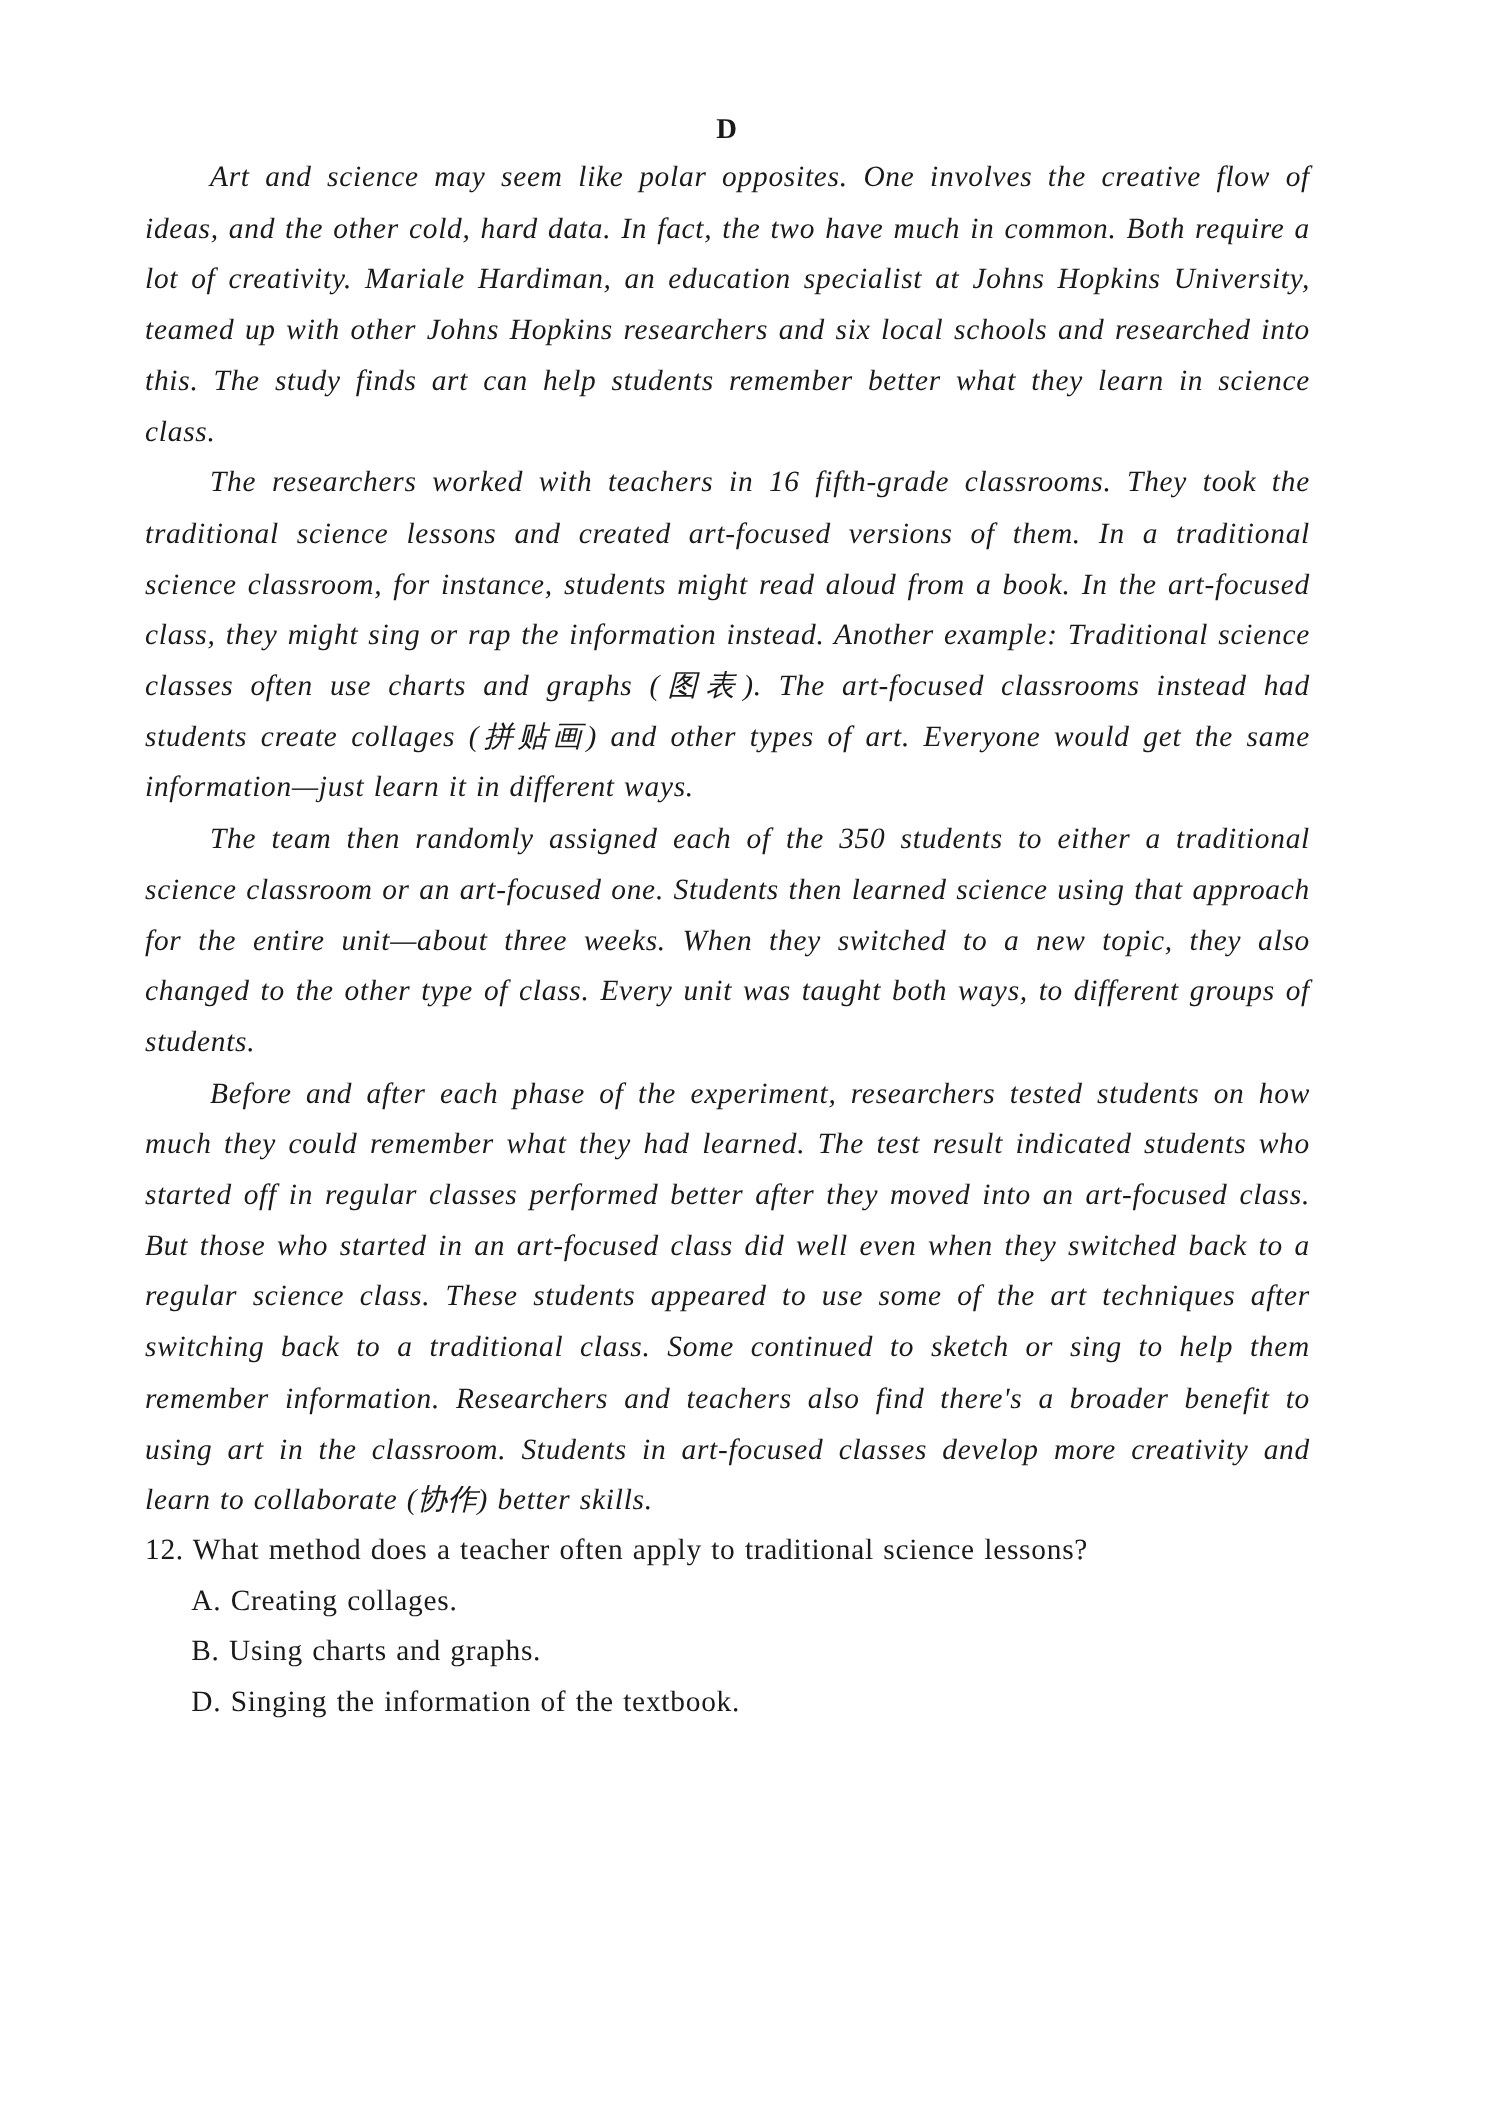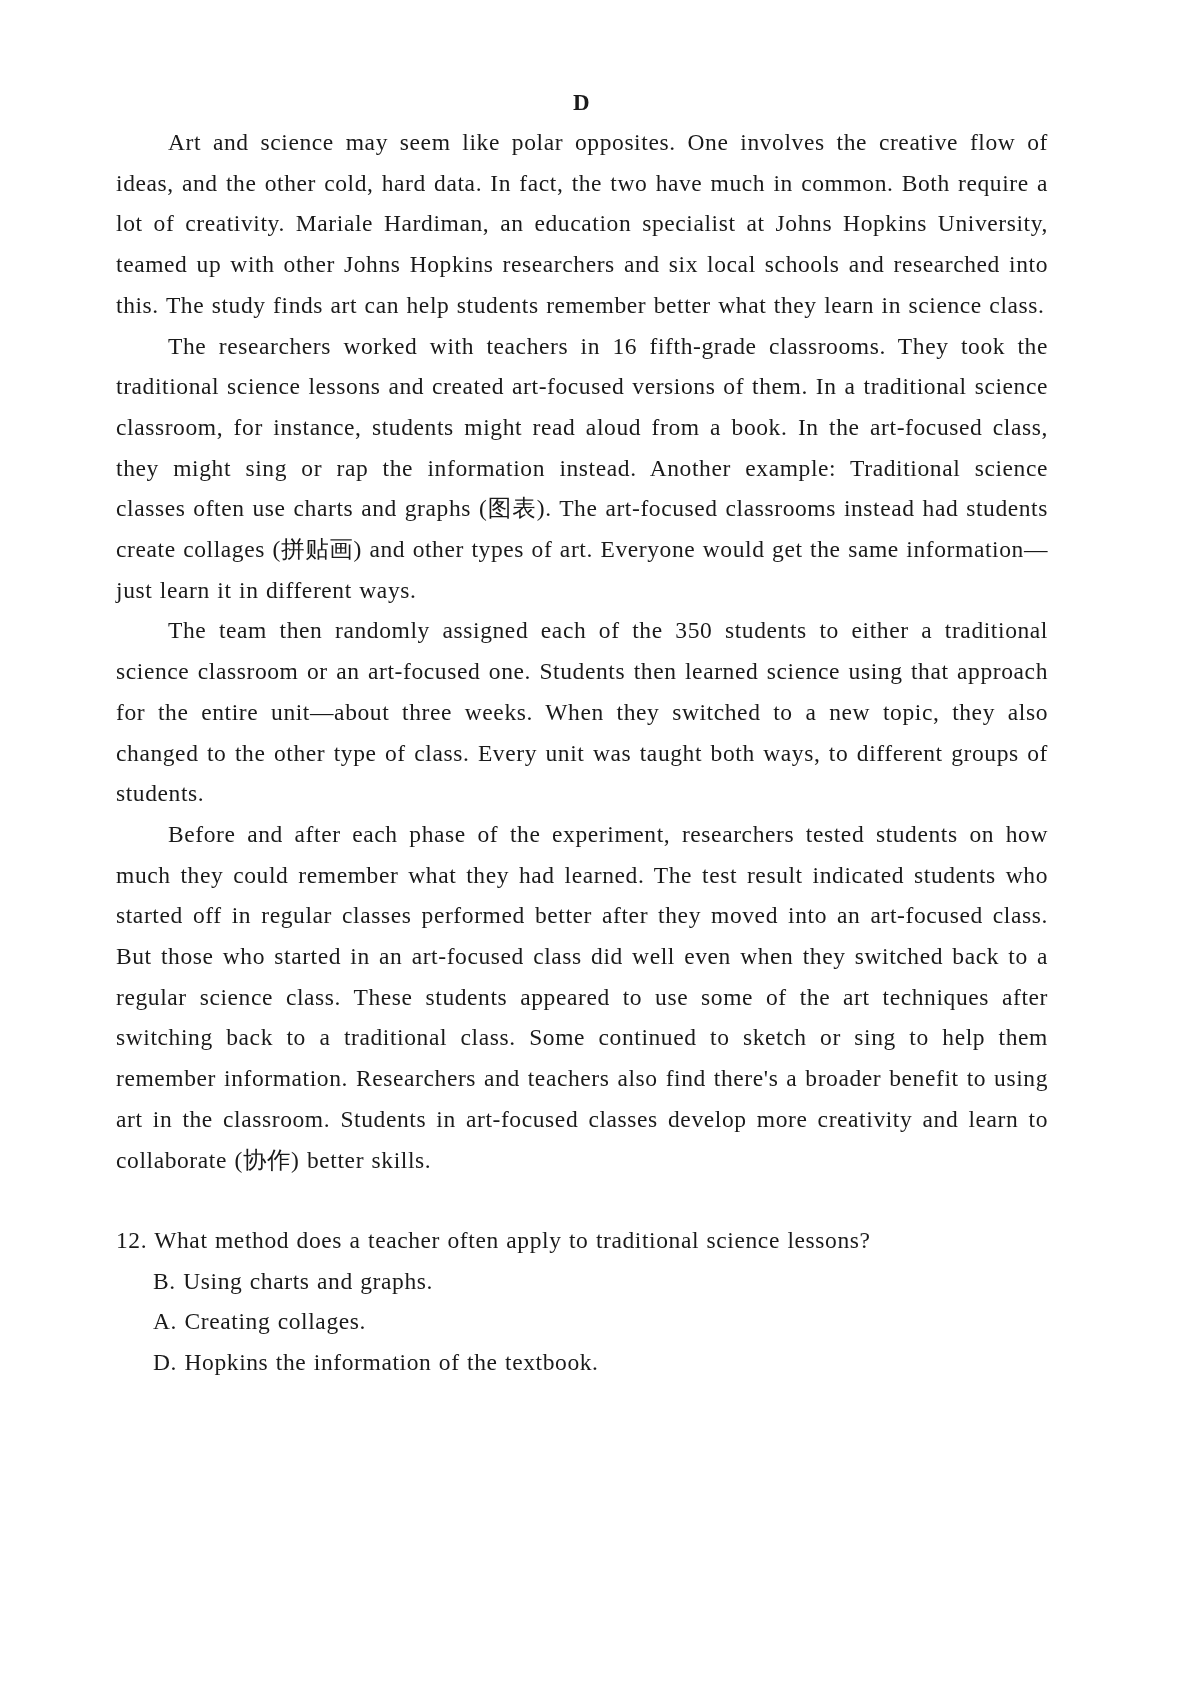--- a/index.html
+++ b/index.html
@@ -40,20 +40,21 @@
       width: 932px;
       font-size: 23.5px;
       line-height: 40.7px;
       letter-spacing: 0.6px;
       word-spacing: 1px;
     }
     .passage p {
       margin: 0;
       text-align: justify;
       text-indent: 52px;
+      font-style: italic;
     }
     .question-block {
       position: absolute;
       left: 116px;
       top: 1220px;
       width: 932px;
       font-size: 23.5px;
       line-height: 40.7px;
       letter-spacing: 0.6px;
       word-spacing: 1px;
@@ -95,20 +96,20 @@
   <div class="passage">
     <p>Art and science may seem like polar opposites. One involves the creative flow of ideas, and the other cold, hard data. In fact, the two have much in common. Both require a lot of creativity. Mariale Hardiman, an education specialist at Johns Hopkins University, teamed up with other Johns Hopkins researchers and six local schools and researched into this. The study finds art can help students remember better what they learn in science class.</p>
     <p>The researchers worked with teachers in 16 fifth-grade classrooms. They took the traditional science lessons and created art-focused versions of them. In a traditional science classroom, for instance, students might read aloud from a book. In the art-focused class, they might sing or rap the information instead. Another example: Traditional science classes often use charts and graphs (图表). The art-focused classrooms instead had students create collages (拼贴画) and other types of art. Everyone would get the same information—just learn it in different ways.</p>
     <p>The team then randomly assigned each of the 350 students to either a traditional science classroom or an art-focused one. Students then learned science using that approach for the entire unit—about three weeks. When they switched to a new topic, they also changed to the other type of class. Every unit was taught both ways, to different groups of students.</p>
     <p>Before and after each phase of the experiment, researchers tested students on how much they could remember what they had learned. The test result indicated students who started off in regular classes performed better after they moved into an art-focused class. But those who started in an art-focused class did well even when they switched back to a regular science class. These students appeared to use some of the art techniques after switching back to a traditional class. Some continued to sketch or sing to help them remember information. Researchers and teachers also find there's a broader benefit to using art in the classroom. Students in art-focused classes develop more creativity and learn to collaborate (协作) better skills.</p>
   </div>
 
   <div class="question-block">
     <p class="question-stem">12. What method does a teacher often apply to traditional science lessons?</p>
     <ul class="options">
+      <li class="option">A. Creating collages.</li>
       <li class="option">B. Using charts and graphs.</li>
-      <li class="option">A. Creating collages.</li>
-      <li class="option">D. Hopkins the information of the textbook.</li>
+      <li class="option">D. Singing the information of the textbook.</li>
     </ul>
   </div>
 
 
 </div>
 
 </body></html>

